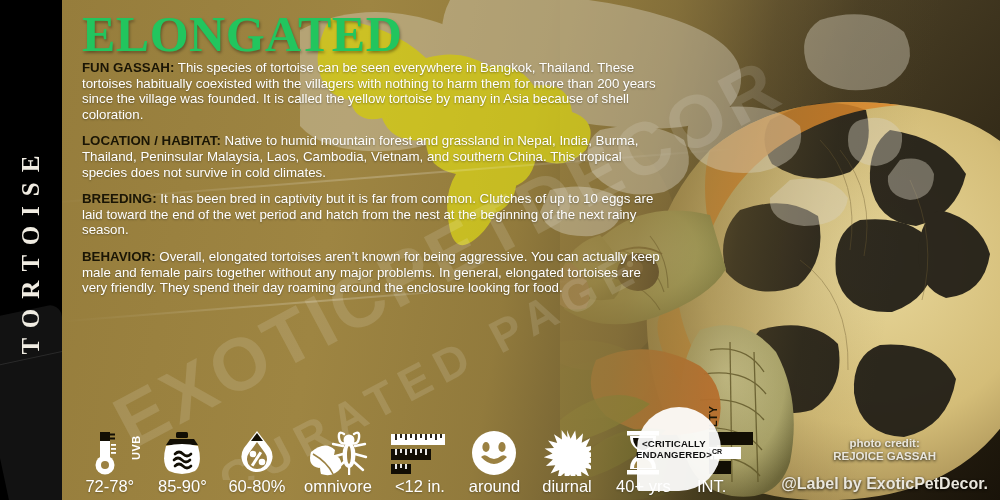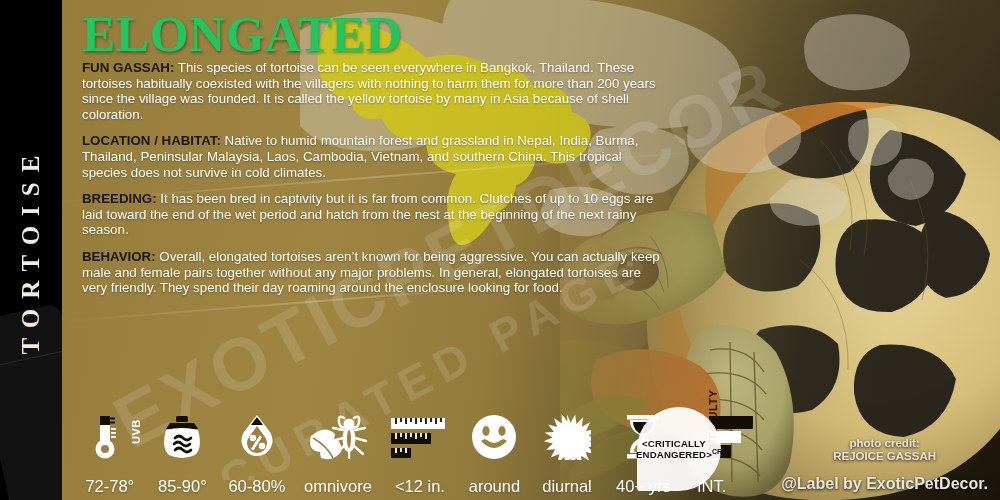--- a/index.html
+++ b/index.html
@@ -120,21 +120,21 @@
   .iconcell{
     position:relative;display:flex;flex-direction:column;align-items:center;
     justify-content:flex-end;height:78px;
   }
   .iconcell .glyph{
     height:46px;display:flex;align-items:flex-end;justify-content:center;
     position:relative;
   }
   .iconcell .cap{
     color:#ffffff;font-size:16.5px;font-weight:400;line-height:19px;
-    margin-top:17px;white-space:nowrap;
+    margin-top:1px;white-space:nowrap;
     text-shadow:0 1px 2px rgba(0,0,0,.3);
   }
   .vlab{
     position:absolute;color:#1a1505;font-size:11px;font-weight:700;
     letter-spacing:.5px;white-space:nowrap;
     transform:rotate(-90deg);transform-origin:left top;
   }
 
   
   .badge{

